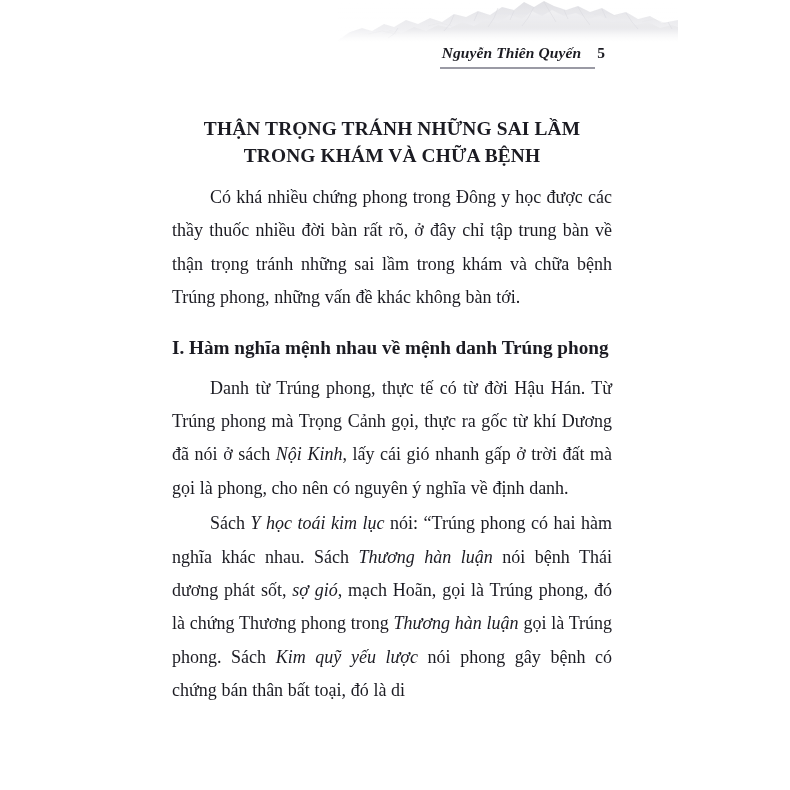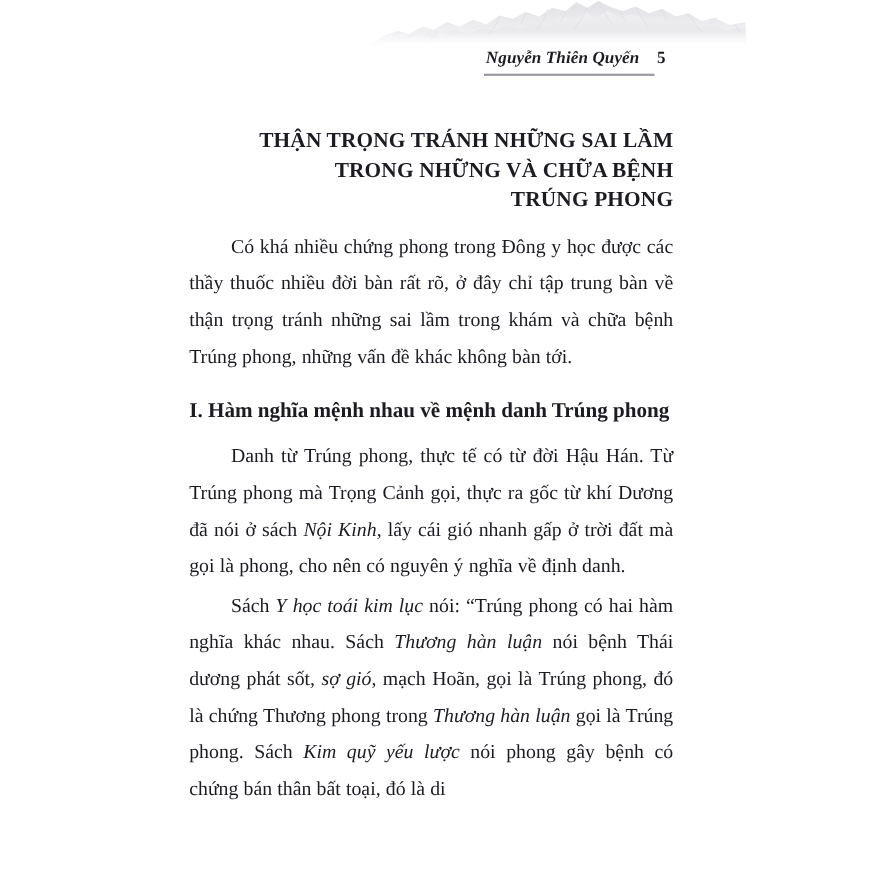--- a/index.html
+++ b/index.html
@@ -83,21 +83,21 @@
   }
 
   .doc-title {
     text-align: center;
     font-weight: bold;
     font-size: 19.4px;
     line-height: 26.5px;
     letter-spacing: 0.15px;
     margin: 0 0 12px 0;
   }
-  .doc-title .tline { display: block; text-align: right; }
+  .doc-title .tline { display: block; }
 
   p.para {
     margin: 0 0 2px 0;
     text-align: justify;
     text-align-last: left;
     text-indent: 38px;
     font-size: 18px;
     line-height: 33.4px;
     word-spacing: 0.2px;
     hyphens: none;
@@ -178,22 +178,21 @@
       <span class="header-author">Nguyễn Thiên Quyến</span><span class="header-pageno">5</span>
     </div>
 
     <div class="header-rule"></div>
   </div>
 
   <div class="content">
 
     <h1 class="doc-title">
       <span class="tline">THẬN TRỌNG TRÁNH NHỮNG SAI LẦM</span>
-      <span class="tline">TRONG NHỮNG VÀ CHỮA BỆNH</span>
-      <span class="tline">TRÚNG PHONG</span>
+      <span class="tline">TRONG KHÁM VÀ CHỮA BỆNH</span>
     </h1>
 
     <p class="para">Có khá nhiều chứng phong trong Đông y học được các thầy thuốc nhiều đời bàn rất rõ, ở đây chỉ tập trung bàn về thận trọng tránh những sai lầm trong khám và chữa bệnh Trúng phong, những vấn đề khác không bàn tới.</p>
 
     <h2 class="section-heading">I. Hàm nghĩa mệnh nhau về mệnh danh Trúng phong</h2>
 
     <p class="para"><span>Danh từ Trúng phong, thực tế có từ đời Hậu Hán. Từ Trúng phong mà Trọng Cảnh gọi, thực ra gốc từ khí Dương đã nói ở sách </span><i>Nội Kinh</i><span>, lấy cái gió nhanh gấp ở trời đất mà gọi là phong, cho nên có nguyên ý nghĩa về định danh.</span></p>
 
     <p class="para"><span>Sách </span><i>Y học toái kim lục</i><span> nói: “Trúng phong có hai hàm nghĩa khác nhau. Sách </span><i>Thương hàn luận</i><span> nói bệnh Thái dương phát sốt, </span><i>sợ gió</i><span>, mạch Hoãn, gọi là Trúng phong, đó là chứng Thương phong trong </span><i>Thương hàn luận</i><span> gọi là Trúng phong. Sách </span><i>Kim quỹ yếu lược</i><span> nói phong gây bệnh có chứng bán thân bất toại, đó là di</span></p>
 

